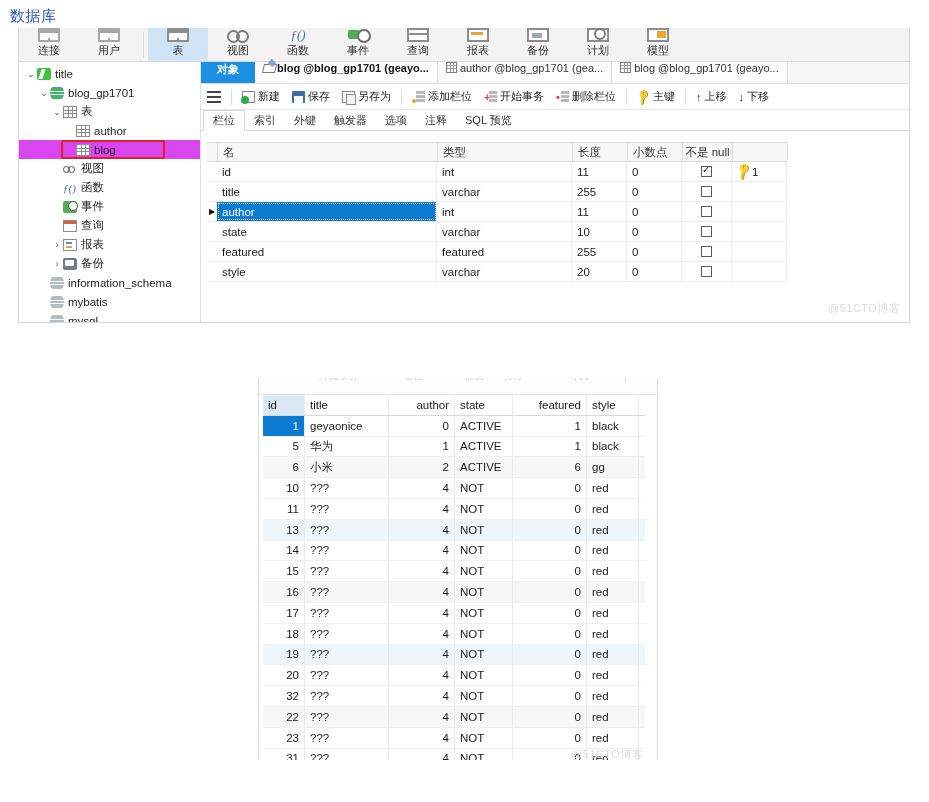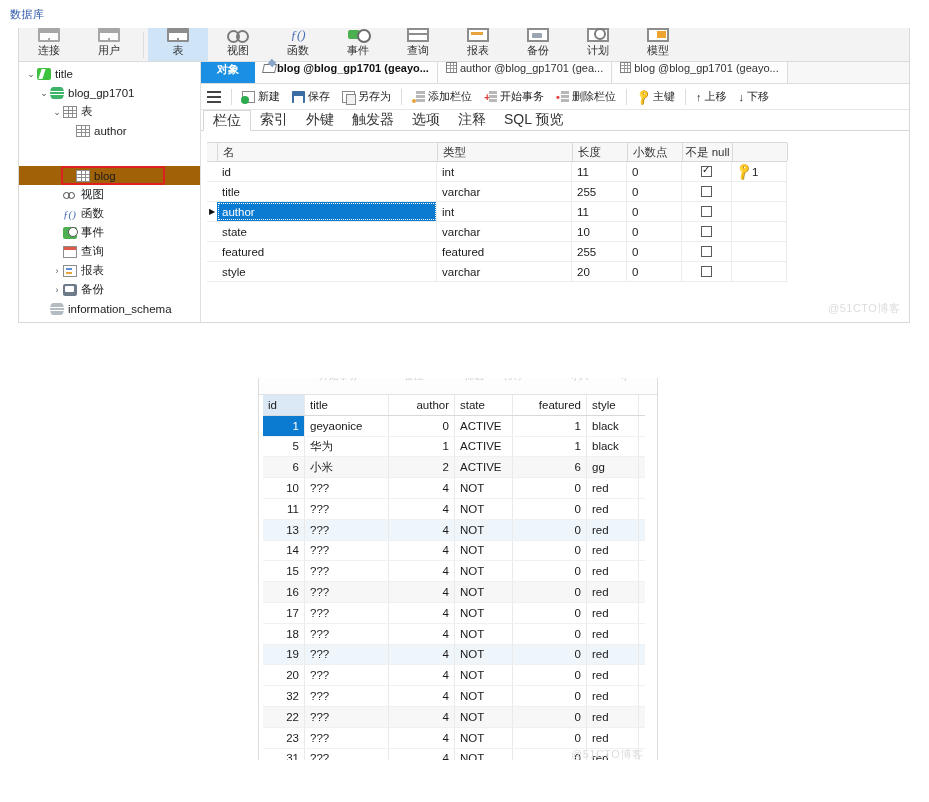--- a/index.html
+++ b/index.html
@@ -8,21 +8,21 @@
     width: 929px; height: 802px;
     background: #ffffff;
     font-family: "Liberation Sans", "DejaVu Sans", sans-serif;
     overflow: hidden;
   }
   .page { position: relative; width: 929px; height: 802px; background:#fff; }
 
   
   .caption {
     position: absolute; left: 10px; top: 7px;
-    font-size: 11px; color: #2b55a8; letter-spacing: .5px;
+    font-size: 15px; color: #2b55a8; letter-spacing: .5px;
   }
 
   
   .app-window {
     position: absolute; left: 18px; top: 28px;
     width: 892px; height: 295px;
     background: #ffffff;
     border: 1px solid #d8d8d8;
     border-top: none;
     overflow: hidden;
@@ -73,21 +73,21 @@
   
   .body-split { position:absolute; left:0; top:34px; width:892px; height:261px; display:flex; }
   .tree-pane {
     width: 182px; height: 261px; background:#fff;
     border-right:1px solid #e0e0e0; padding-top:2px; overflow:hidden;
   }
   .tnode {
     height: 19px; display:flex; align-items:center; font-size:11.5px; color:#1c1c1c;
     white-space:nowrap; padding-right:4px;
   }
-  .tnode.sel { background:#a16207;margin-top:26px; }
+  .tnode.sel { background:#d946ef; }
   .twist { width:12px; text-align:center; color:#555; font-size:9px; flex:0 0 12px; }
   .tico { width:14px; height:12px; margin-right:4px; flex:0 0 14px; position:relative; }
   .tico-conn { background:#3ec13e; border-radius:2px; }
   .tico-conn:after{ content:""; position:absolute; left:3px; top:1px; width:4px; height:10px; background:#fff; transform:skewX(-18deg);}
   .tico-db   { background:#3eb36a; border-radius:3px/6px; }
   .tico-db:after{ content:""; position:absolute; left:0; right:0; top:4px; height:1px; background:#fff; box-shadow:0 3px 0 #fff;}
   .tico-db-g { background:#b4bcc3; border-radius:3px/6px; }
   .tico-db-g:after{ content:""; position:absolute; left:0; right:0; top:4px; height:1px; background:#fff; box-shadow:0 3px 0 #fff;}
   .tico-tbl  { border:1px solid #8d8d8d; background:#fff; }
   .tico-tbl:after{ content:""; position:absolute; left:0; right:0; top:3px; height:1px; background:#8d8d8d; box-shadow:0 3px 0 #8d8d8d;}
@@ -146,21 +146,21 @@
   .ti-addcol:after{ content:""; position:absolute; left:0; bottom:0; width:4px; height:4px; background:#e8a33d; border-radius:50%;}
   .ti-inscol:before{ content:""; position:absolute; left:5px; top:0; width:8px; height:3px; background:#b8b8b8; box-shadow:0 4px 0 #b8b8b8, 0 8px 0 #b8b8b8;}
   .ti-inscol:after{ content:""; position:absolute; left:0; top:3px; width:5px; height:5px; color:#e04040; font-size:10px; line-height:5px;}
   .plus-red { color:#e04040; font-size:11px; font-weight:bold; margin-right:-2px;}
   .dot-red { color:#e04040; font-size:11px; font-weight:bold; margin-right:-2px;}
   .ti-key { color:#e8b020; font-size:12px; transform:rotate(-35deg); }
   .arrow-up, .arrow-dn { font-size:11px; color:#222; }
 
   
   .subtabs { height:21px; display:flex; align-items:stretch; border-bottom:1px solid #d6d6d6; background:#fff; padding-left:2px;}
-  .subtab { padding:0 9px; display:flex; align-items:center; font-size:14px; color:#333; }
+  .subtab { padding:0 9px; display:flex; align-items:center; font-size:11px; color:#333; }
   .subtab.active { border:1px solid #d6d6d6; border-bottom:1px solid #fff; margin-bottom:-1px; background:#fff;}
 
   
   .fgrid { position:absolute; left:6px; top:92px; width:580px; }
   .fg-row { display:flex; height:20px; align-items:stretch; border-bottom:1px solid #ececec; font-size:11.5px; color:#1a1a1a;}
   .fg-head { background:#f7f7f7; border-bottom:1px solid #d9d9d9; border-top:1px solid #d9d9d9; color:#333;}
   .fg-cell { display:flex; align-items:center; padding:0 5px; border-right:1px solid #ececec; overflow:hidden; white-space:nowrap;}
   .fg-head .fg-cell { border-right:1px solid #d9d9d9; }
   .c-marker{ width:10px; flex:0 0 10px; justify-content:center; border-right:none; color:#111; font-size:8px;}
   .c-name  { width:220px; flex:0 0 220px;}
@@ -346,20 +346,27 @@
             <div class="tnode" style="padding-left: 19px;">
               <span class="twist"></span>
               <span class="tico tico-db-g"></span>
               <span>information_schema</span>
             </div>
           </div>
           <div class="sel-box-wrap">
             <div class="tnode" style="padding-left: 19px;">
               <span class="twist"></span>
               <span class="tico tico-db-g"></span>
+              <span>mybatis</span>
+            </div>
+          </div>
+          <div class="sel-box-wrap">
+            <div class="tnode" style="padding-left: 19px;">
+              <span class="twist"></span>
+              <span class="tico tico-db-g"></span>
               <span>mysql</span>
             </div>
           </div>
         </div>
 
       <div class="edit-pane">
 
         <div class="doctabs" id="doctabs">
             <div class="doctab active">
               <span>对象</span>

